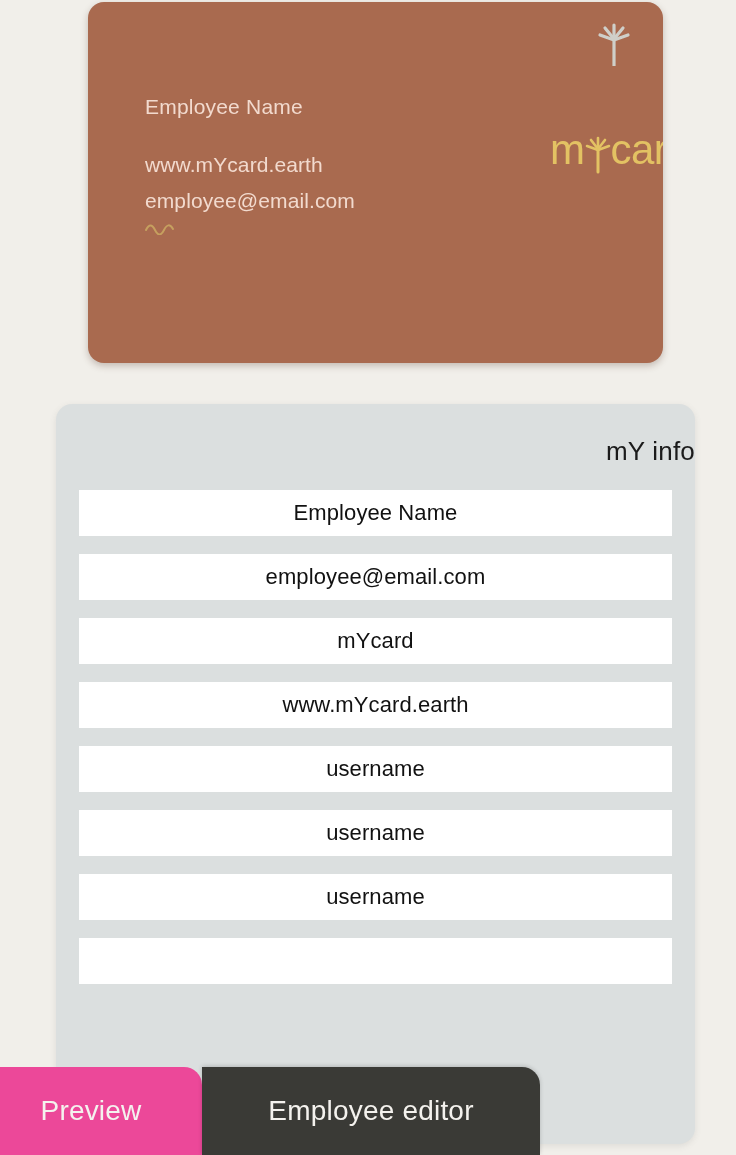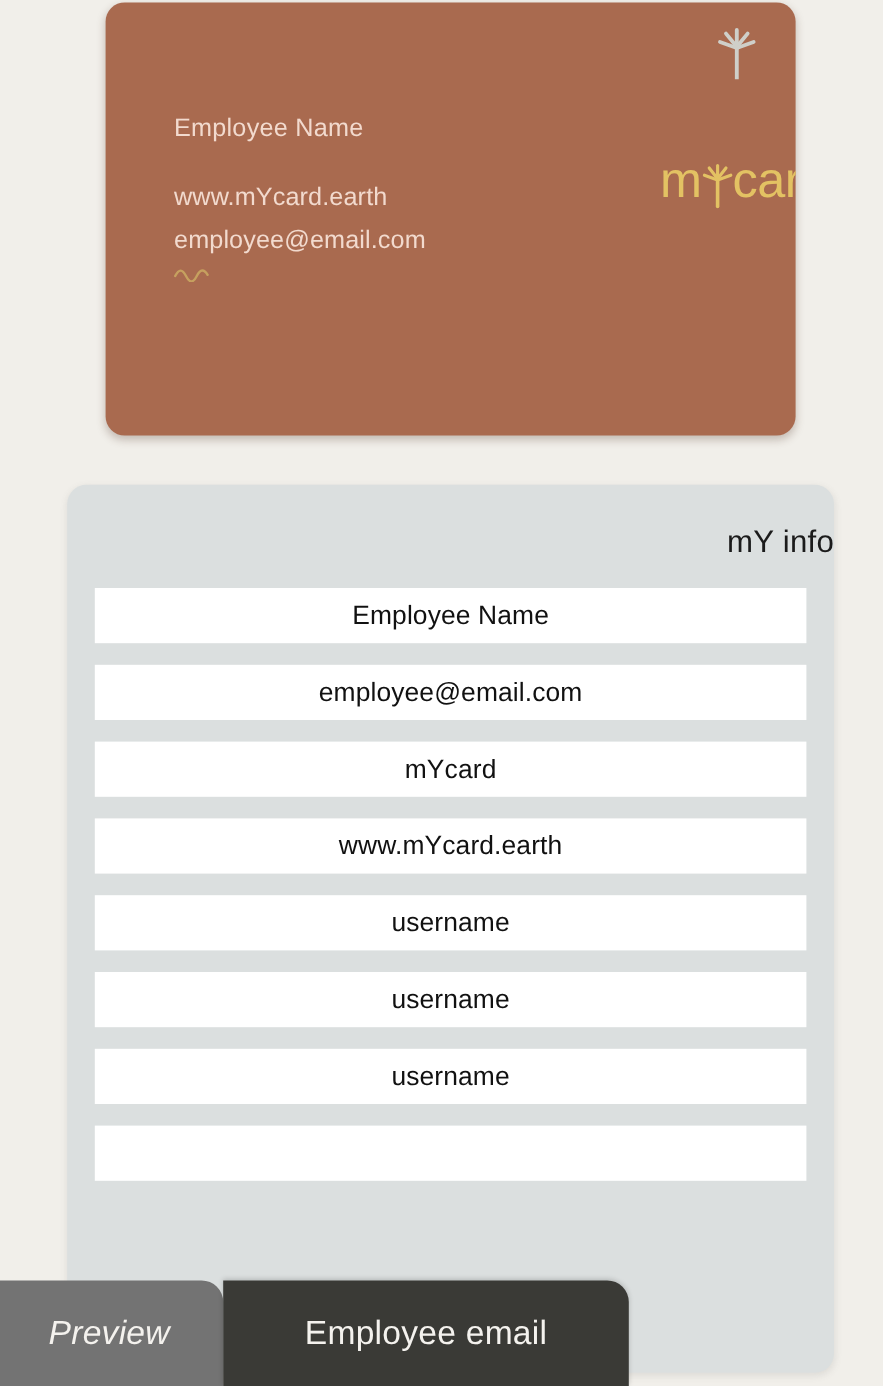--- a/index.html
+++ b/index.html
@@ -148,23 +148,22 @@
     font-size: 28px;
     font-weight: 400;
     letter-spacing: 0.2px;
     white-space: nowrap;
     border-radius: 0 18px 0 0;
     pointer-events: auto;
     cursor: pointer;
   }
   #tab-preview {
     width: 182px;
-    background: #737373;
-    padding-right: 4px;
-    font-style: italic;
+    background: #ec4899;
+    padding-right: 20px;
   }
   #tab-employee-editor {
     width: 338px;
     background: #3A3A36;
     box-shadow: 0 -1px 4px rgba(0, 0, 0, 0.18);
   }
 </style>
 </head>
 <body>
 
@@ -220,15 +219,15 @@
     <div class="info-field">username</div>
     <div class="info-field"></div>
   </div>
 </div>
 
 <div id="tab-bar">
   <div class="tab" id="tab-preview">
     <span>Preview</span>
   </div>
   <div class="tab" id="tab-employee-editor">
-    <span>Employee email</span>
+    <span>Employee editor</span>
   </div>
 </div>
 
 </body></html>

